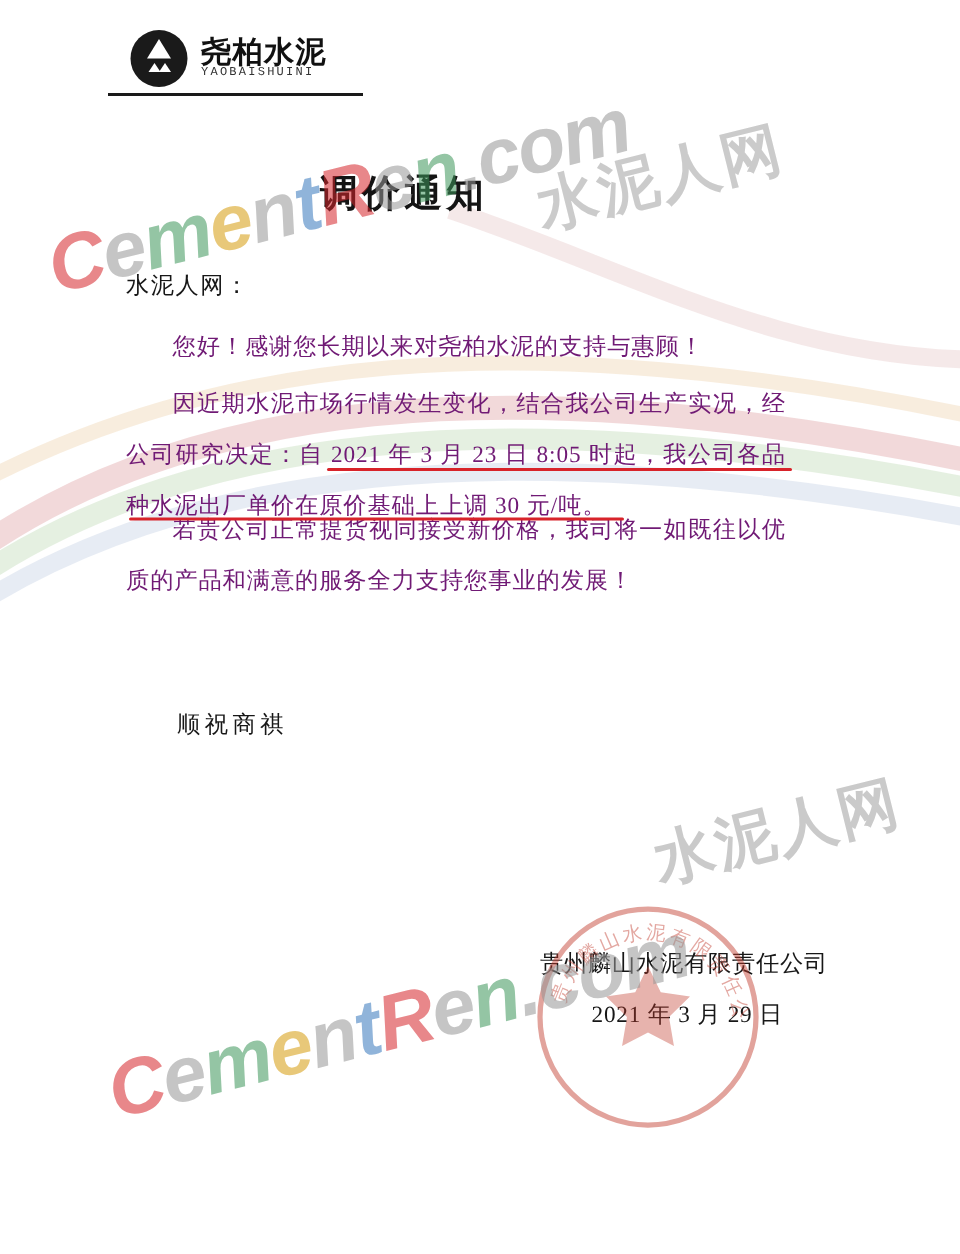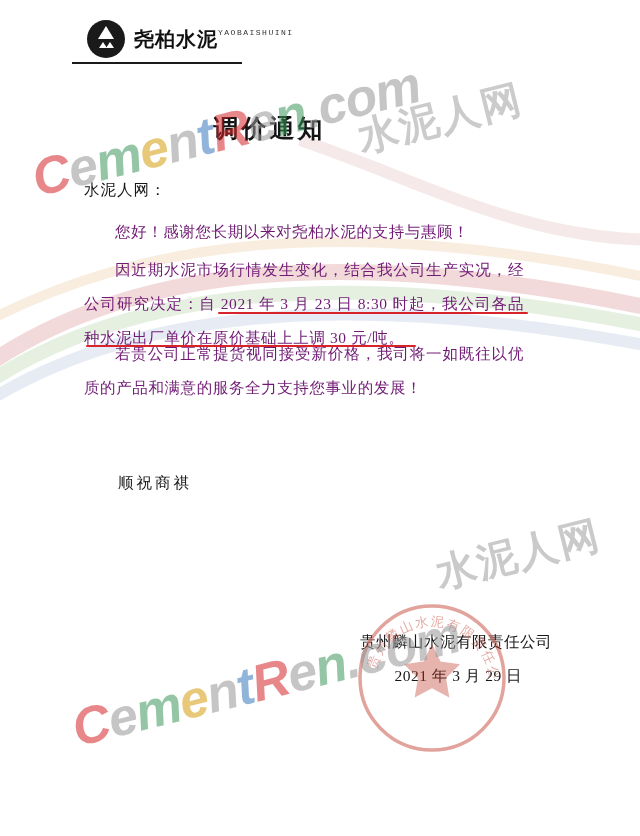--- a/index.html
+++ b/index.html
@@ -43,21 +43,21 @@
     align-items: center;
     gap: 8px;
   }
   .logo-mark {
     width: 40px;
     height: 42px;
     position: relative;
   }
   .logo-text {
     display: flex;
-    flex-direction: row;
+    flex-direction: column;
     justify-content: center;
     line-height: 1;
   }
   .logo-cn {
     font-family: "Liberation Sans", sans-serif;
     font-weight: bold;
     font-size: 20px;
     color: #111;
     letter-spacing: 1px;
   }
@@ -227,21 +227,21 @@
         <span class="logo-en">YAOBAISHUINI</span>
       </div>
     </div>
     <div class="logo-rule"></div>
 
     <div class="doc-title">调价通知</div>
 
     <div class="salutation">水泥人网：</div>
 
     <div class="para indent" id="p1">您好！感谢您长期以来对尧柏水泥的支持与惠顾！</div>
-    <div class="para indent" id="p2">因近期水泥市场行情发生变化，结合我公司生产实况，经公司研究决定：自 2021 年 3 月 23 日 8:30 时起，我公司各品种水泥出厂单价在原价基础上上调 30 元/吨。</div>
+    <div class="para indent" id="p2">因近期水泥市场行情发生变化，结合我公司生产实况，经公司研究决定：自 2021 年 3 月 23 日 8:05 时起，我公司各品种水泥出厂单价在原价基础上上调 30 元/吨。</div>
     <div class="para indent" id="p3">若贵公司正常提货视同接受新价格，我司将一如既往以优质的产品和满意的服务全力支持您事业的发展！</div>
 
     <div class="red-underline" id="ul1"></div>
     <div class="red-underline" id="ul2"></div>
 
     <div class="closing">顺祝商祺</div>
 
     <div class="sign-company">贵州麟山水泥有限责任公司</div>
     <div class="sign-date">2021 年 3 月 29 日</div>
 

